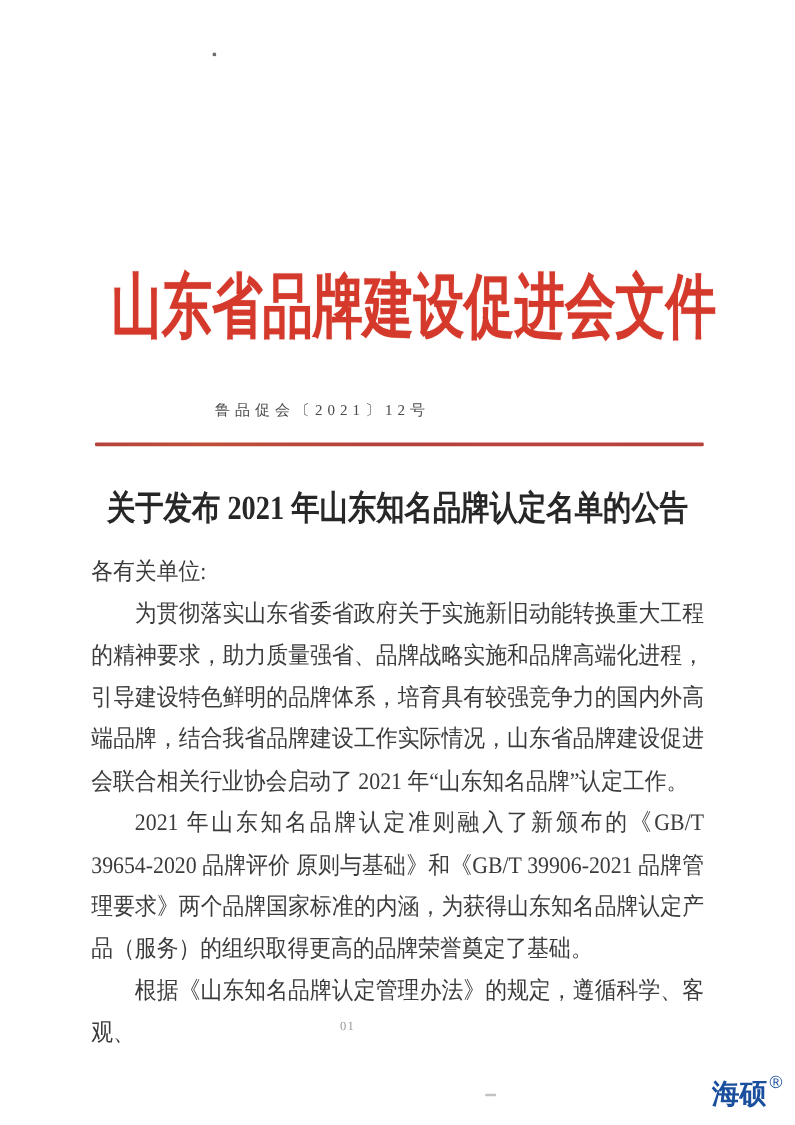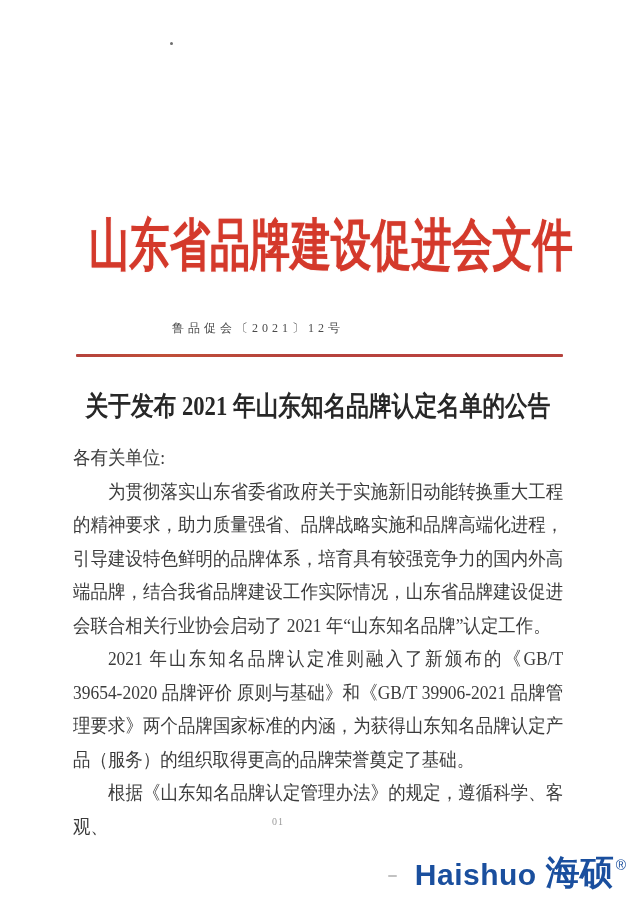--- a/index.html
+++ b/index.html
@@ -98,23 +98,23 @@
     white-space: nowrap;
   }
   .brand-logo .latin {
     font-family: "Liberation Sans", "DejaVu Sans", sans-serif;
     font-weight: bold;
     font-size: 30px;
     line-height: 34px;
     letter-spacing: 0.5px;
   }
   .brand-logo .cn {
-    font-family: Liberation Mono, monospace;
+    font-family: Liberation Sans, sans-serif;
     font-weight: bold;
-    font-size: 34px;
+    font-size: 22px;
     line-height: 34px;
     margin-left: 9px;
   }
   .brand-logo .reg {
     font-family: "Liberation Sans", "DejaVu Sans", sans-serif;
     font-size: 14px;
     line-height: 14px;
     position: relative;
     top: -20px;
     margin-left: 2px;
@@ -138,20 +138,19 @@
   <div class="body-text">
     <p>各有关单位:</p>
     <p class="indent">为贯彻落实山东省委省政府关于实施新旧动能转换重大工程的精神要求，助力质量强省、品牌战略实施和品牌高端化进程，引导建设特色鲜明的品牌体系，培育具有较强竞争力的国内外高端品牌，结合我省品牌建设工作实际情况，山东省品牌建设促进会联合相关行业协会启动了 2021 年“山东知名品牌”认定工作。</p>
     <p class="indent">2021 年山东知名品牌认定准则融入了新颁布的《GB/T 39654-2020 品牌评价 原则与基础》和《GB/T 39906-2021 品牌管理要求》两个品牌国家标准的内涵，为获得山东知名品牌认定产品（服务）的组织取得更高的品牌荣誉奠定了基础。</p>
     <p class="indent">根据《山东知名品牌认定管理办法》的规定，遵循科学、客观、</p>
   </div>
 
   <div class="page-number">01</div>
 
   <div class="brand-logo">
-    <span class="latin">Haishuo</span>
     <span class="cn">海硕</span>
     <span class="reg">®</span>
   </div>
 
   <div class="speck-2"></div>
 
 </div>
 
 </body></html>

